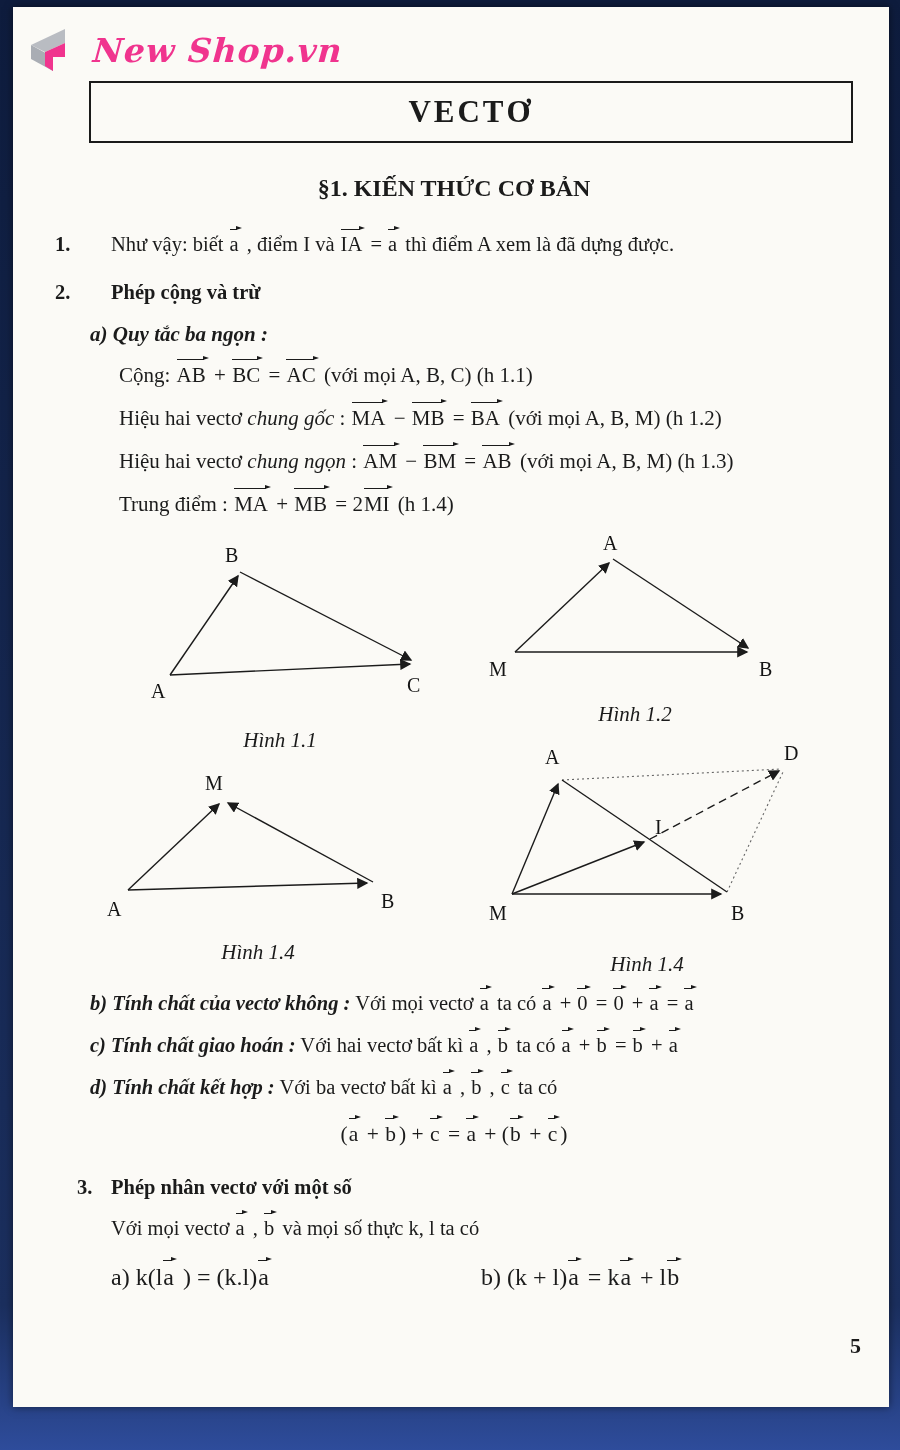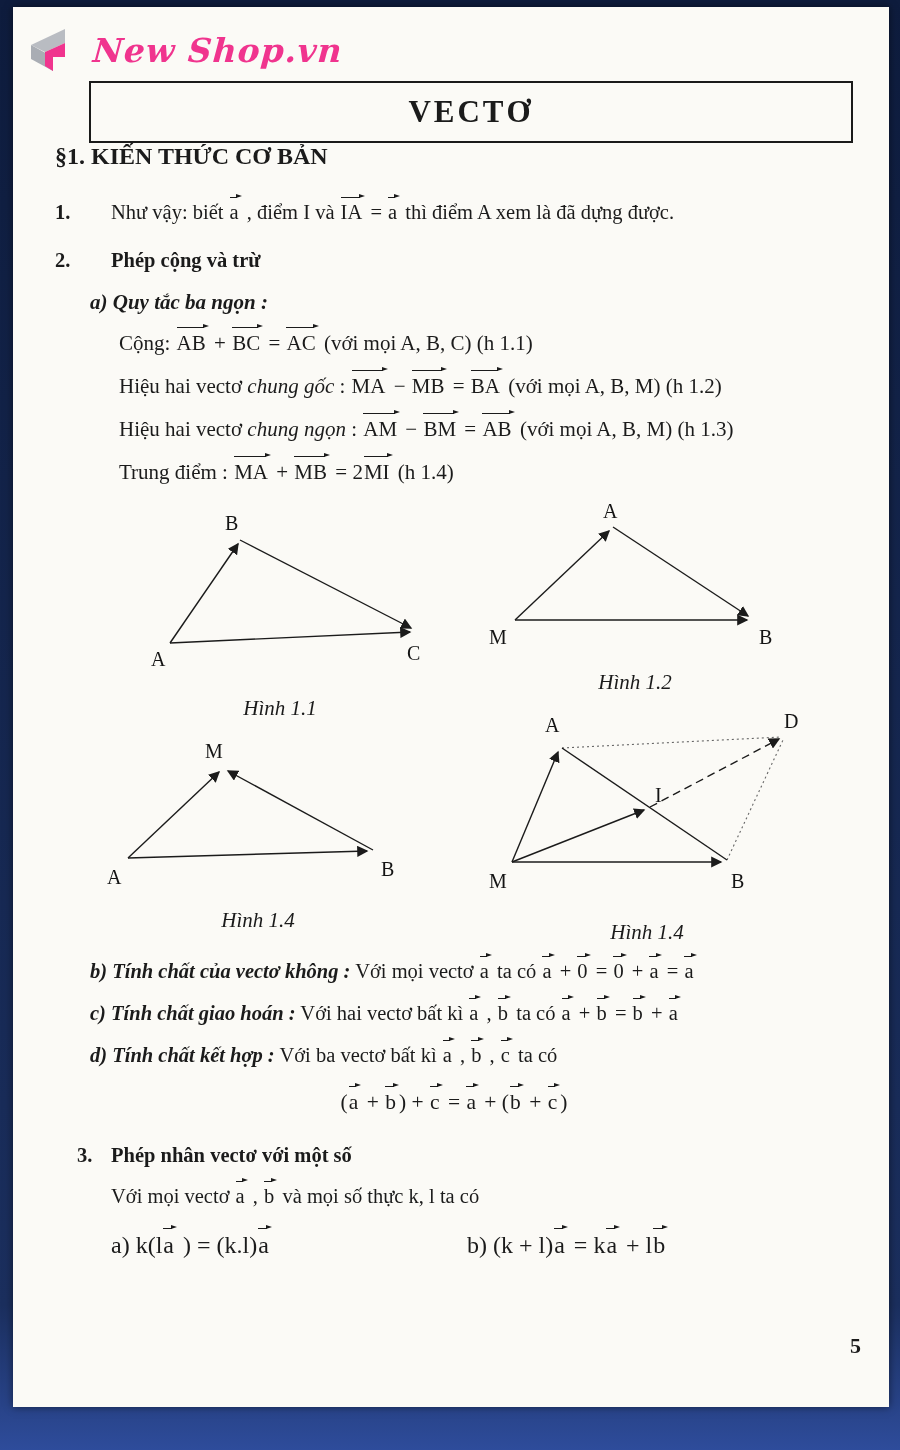--- a/index.html
+++ b/index.html
@@ -16,21 +16,21 @@
   .logo-text{font-family:"DejaVu Serif",serif;font-style:italic;font-weight:bold;
              font-size:33px;color:#f0348e;transform:skewX(-4deg);letter-spacing:1px;}
 
   
   .chapter-row{display:flex;align-items:flex-end;margin:14px 0 0 0;}
   .chapter{font-family:"Liberation Sans",sans-serif;font-weight:bold;font-size:22px;letter-spacing:1px;}
   .chapter-line{flex:1;border-bottom:2px solid #222;margin:0 0 4px 6px;}
   .title-box{border:2px solid #1a1a1a;height:62px;margin-top:2px;
              display:flex;align-items:center;justify-content:center;margin-left:34px;}
   .title-box span{font-size:31px;font-weight:bold;letter-spacing:3px;}
-  .section-title{font-weight:bold;font-size:24px;}
+  .section-title{text-align:center;font-weight:bold;font-size:24px;margin-top:32px;}
 
   
   .item{display:flex;margin-top:24px;font-size:20.5px;line-height:1.85;}
   .item .num{width:56px;font-weight:bold;flex:0 0 56px;}
   .item .ibody{flex:1;max-width:720px;}
   .item .ititle{font-weight:bold;}
   .sub-a{margin:4px 0 0 35px;font-size:21px;line-height:1.8;}
   .rule{margin-left:64px;font-size:21px;line-height:2.05;}
   .prop{margin:2px 0 0 35px;font-size:20.5px;line-height:1.95;}
   .centered-formula{text-align:center;font-size:21.5px;margin-top:6px;line-height:1.9;}
@@ -49,21 +49,21 @@
   .fig-svg line{stroke:#1b1b1b;stroke-width:1.4;}
   .fig-svg .dotted{stroke:#666;stroke-width:1.1;}
   .fig-svg text{font-family:"Liberation Serif",serif;font-size:20px;fill:#141414;}
 
   
   .item3{margin-left:22px;}
   .item3 .num{width:34px;flex:0 0 34px;}
   .i3-intro{margin:2px 0 0 56px;font-size:20.5px;line-height:1.9;}
   .i3-row{display:flex;margin:8px 0 0 56px;font-size:24px;line-height:1.9;}
   .i3-a{width:340px;}
-  .i3-b{margin-left:16px;}
+  .i3-b{margin-left:30px;}
 
   .page-num{position:absolute;right:28px;bottom:48px;font-size:22px;font-weight:bold;}
 </style>
 </head>
 <body>
 
 <div class="canvas">
   <div class="page">
 
     <div class="logo">

